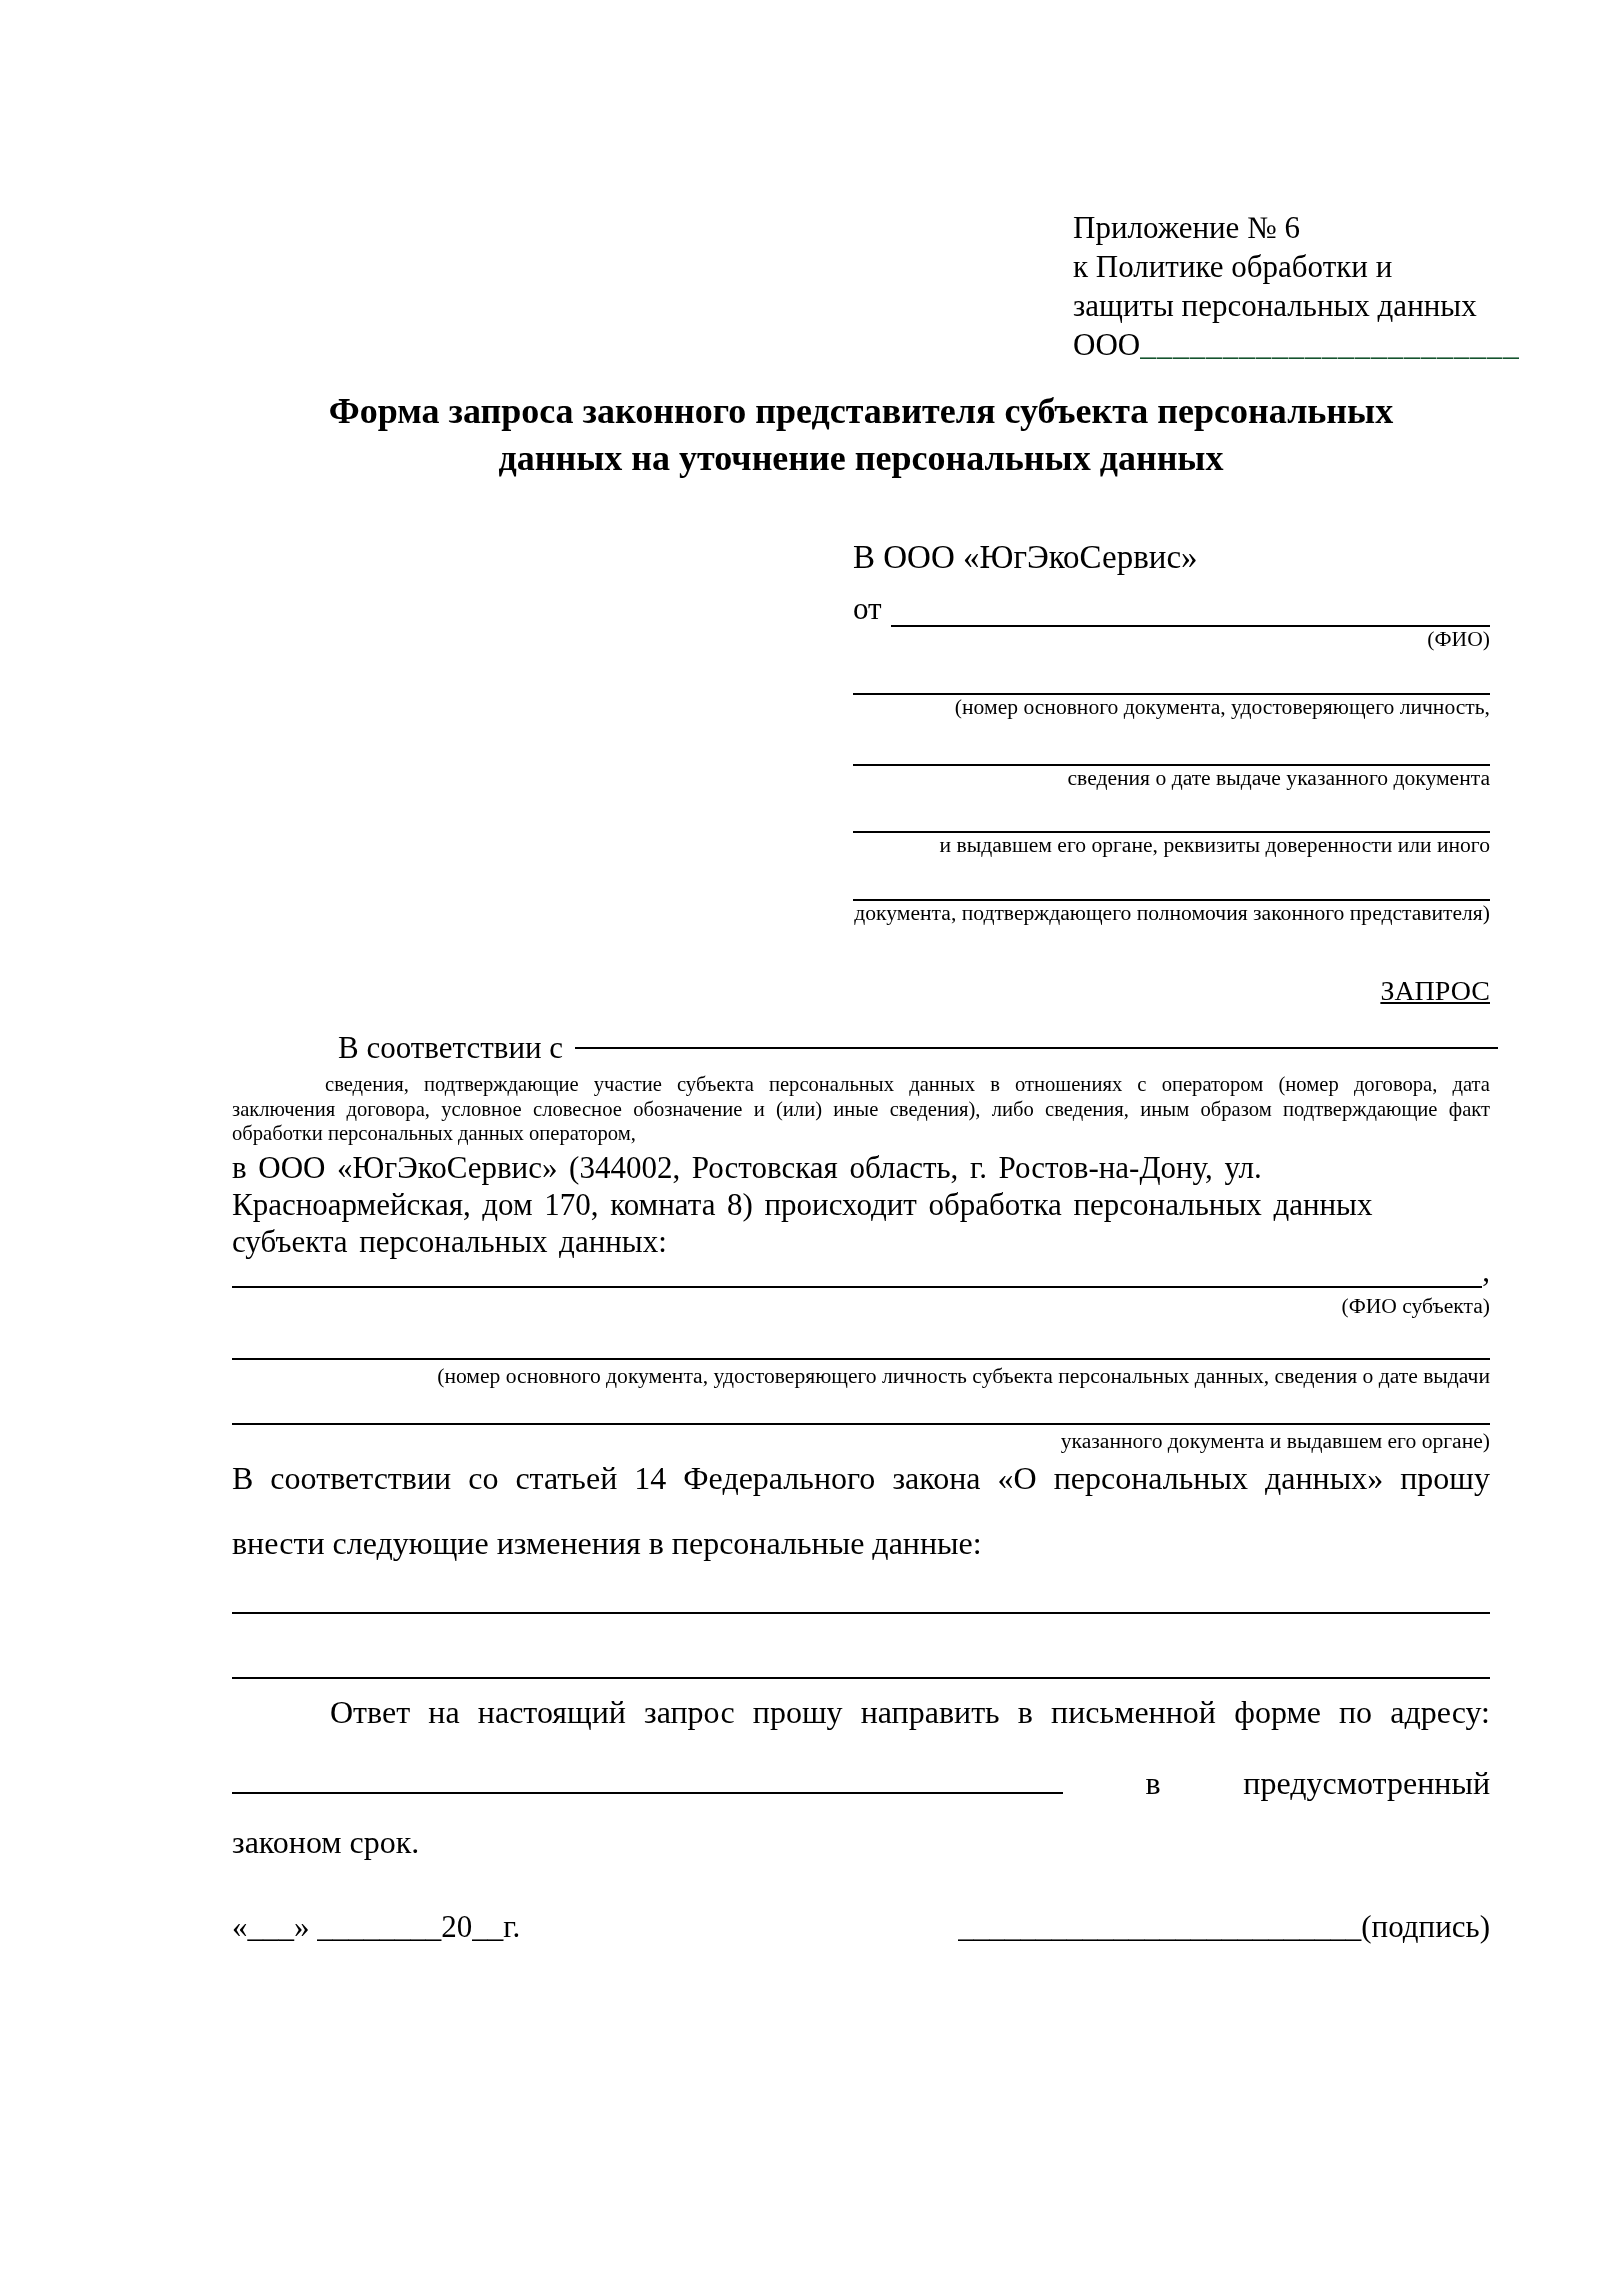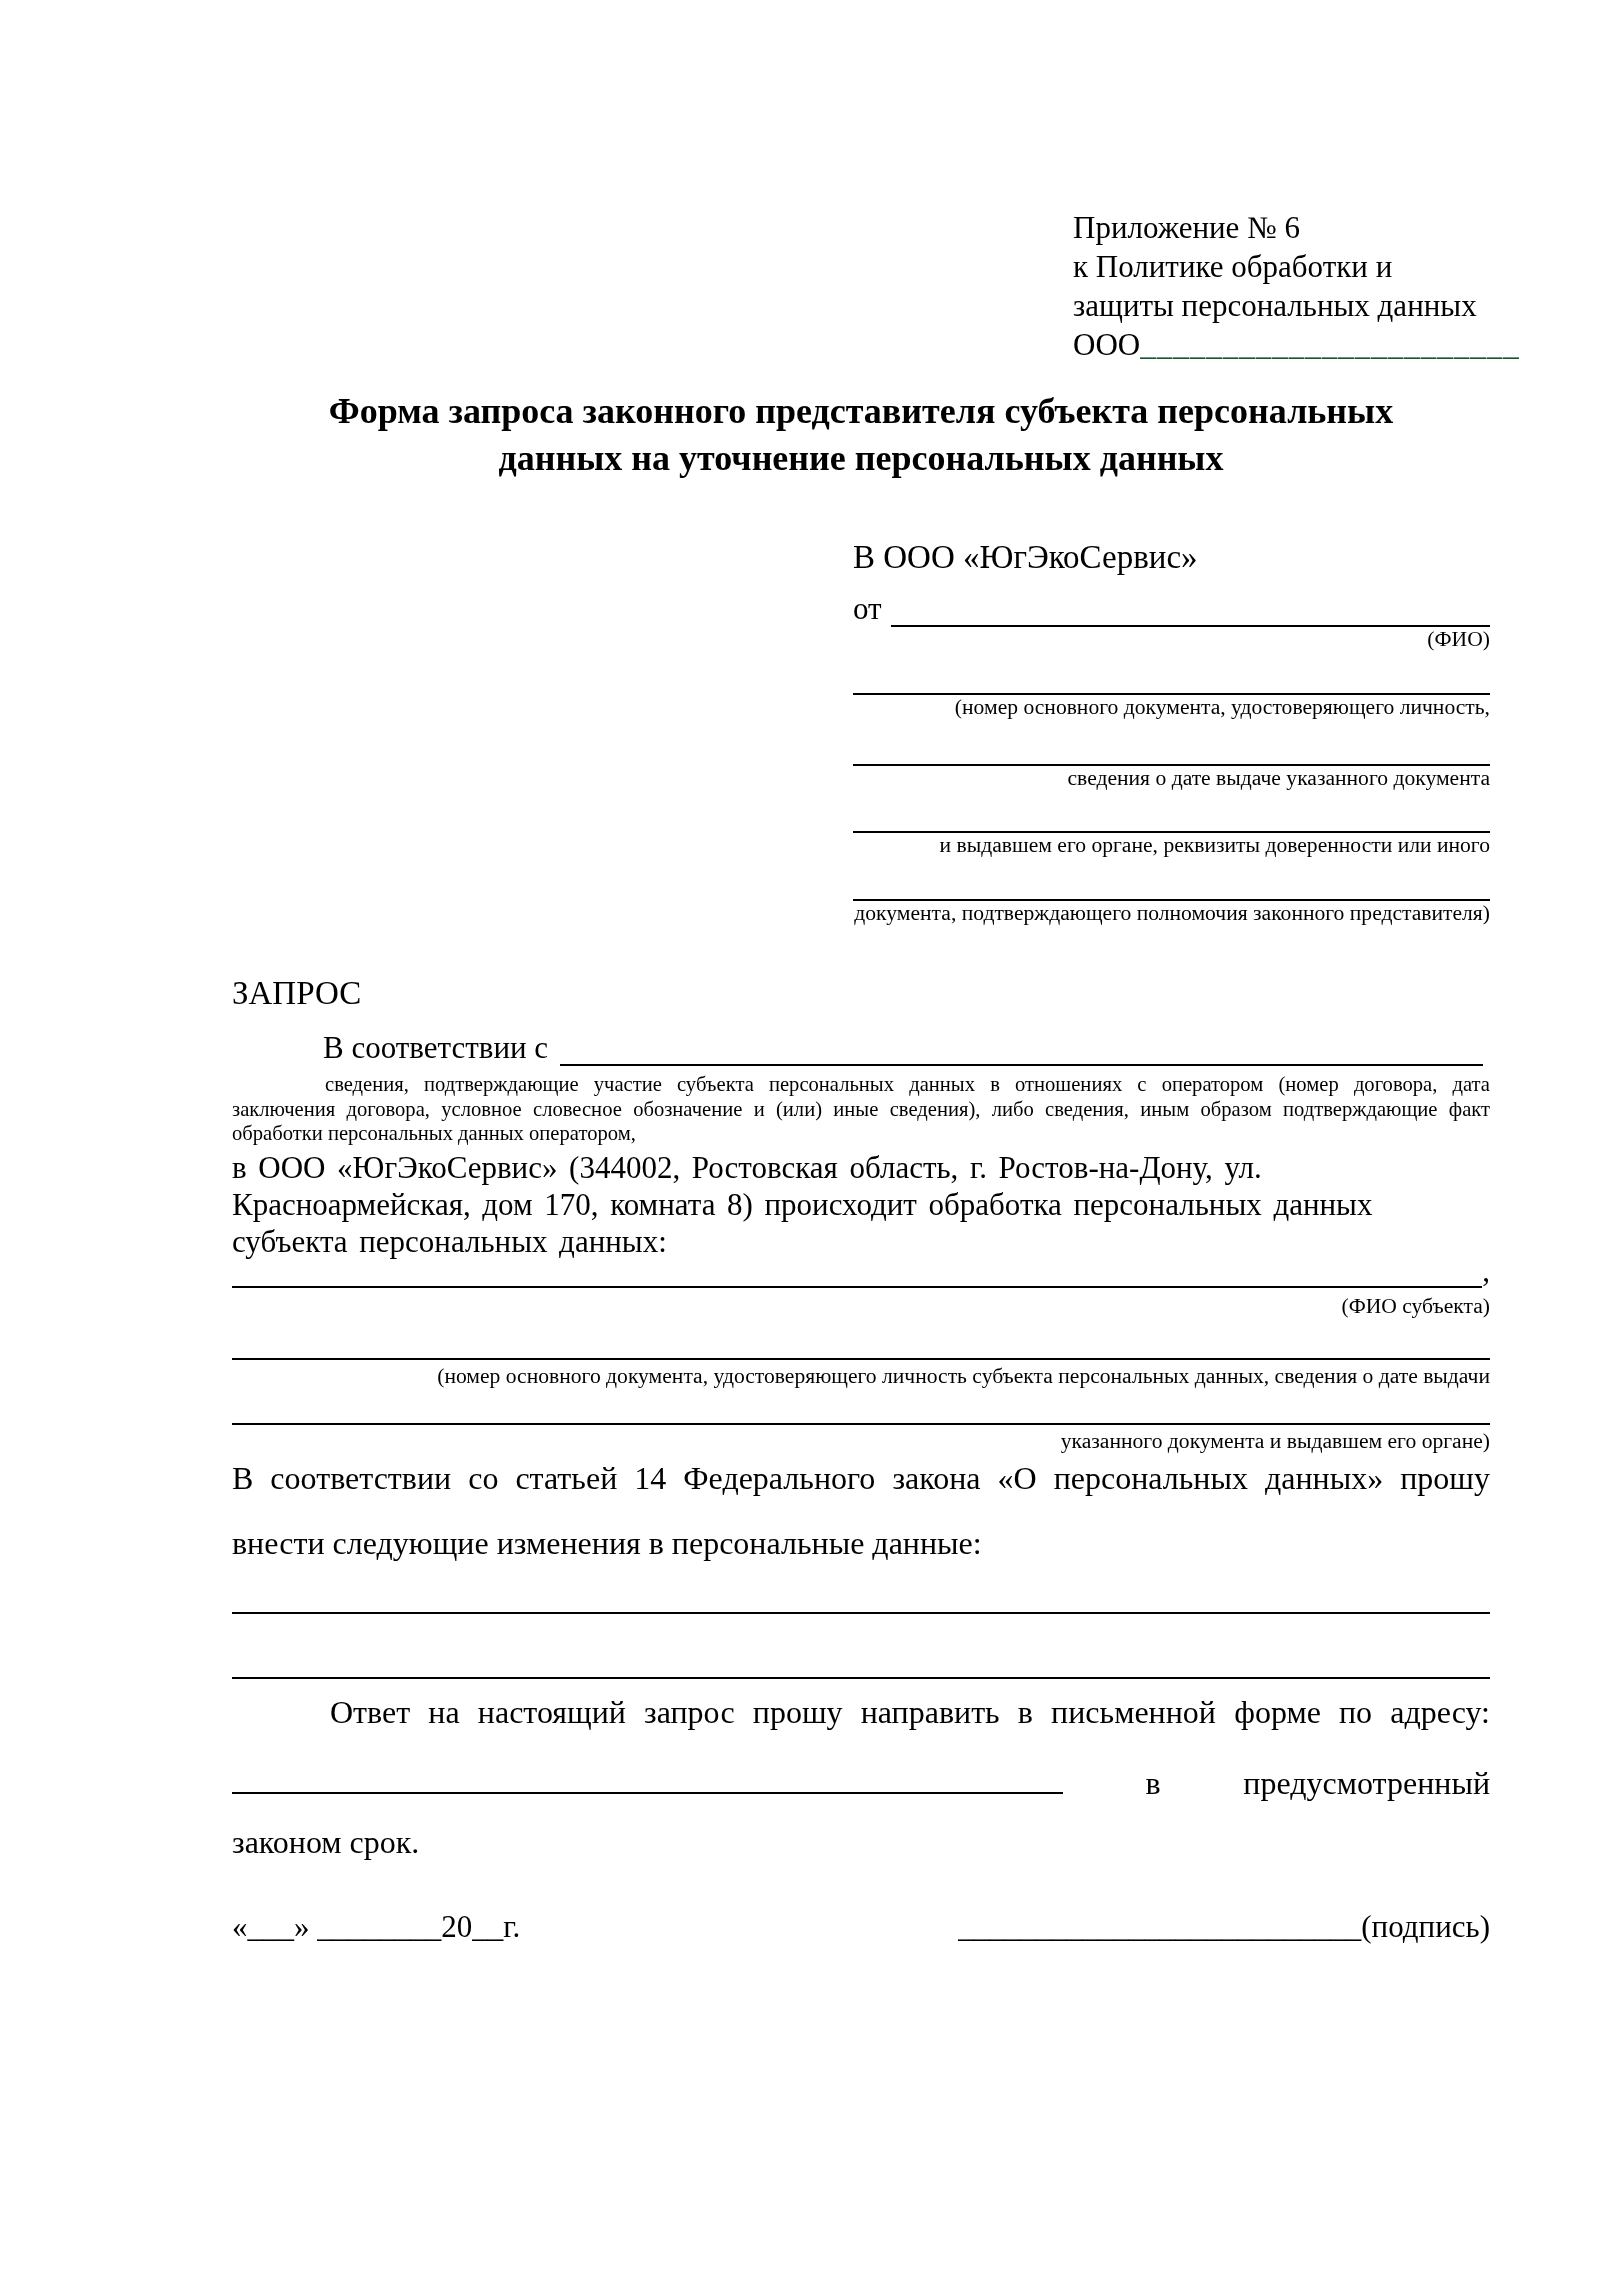--- a/index.html
+++ b/index.html
@@ -28,22 +28,22 @@
   .addressee { left:853px; top:539px; width:637px; }
   .addressee .to-line { font-size:33px; height:45px; }
   .from-row { display:flex; margin-top:5.9px; height:37px; }
   .from-row .label { line-height:37px; margin-right:9.8px; }
   .fill { flex:1; border-bottom:2.9px solid #000; }
   .cap { font-size:21.6px; line-height:25.5px; text-align:right; white-space:nowrap; }
   .blankline { border-bottom:2.9px solid #000; }
   .b1 { height:41px; } .b2 { height:43px; } .b3 { height:40px; } .b4 { height:40px; }
 
   
-  .zapros { left:232px; top:975px; width:1258px; text-align:left; font-size:33px; }
-  .intro-row { left:225px; top:1029px; width:1258px; height:37px; display:flex; padding-left:98px; box-sizing:border-box; }
+  .zapros { left:232px; top:975px; width:1258px; text-align:right; font-size:28px;text-decoration:underline; }
+  .intro-row { left:240px; top:1029px; width:1258px; height:37px; display:flex; padding-left:98px; box-sizing:border-box;align-items:center; }
   .intro-row .label { line-height:37px; margin-right:11.8px; white-space:nowrap; }
   .intro-cap { left:232px; top:1072px; width:1258px; font-size:20.6px; line-height:24.5px; }
   .intro-cap .jline { text-align:justify; text-align-last:justify; }
   .intro-cap .jline.first { padding-left:93px; }
   .intro-cap .lline { text-align:left; }
 
   .operator { left:232px; top:1149px; width:1258px; font-size:31px; line-height:37px; }
   .operator div { white-space:nowrap; word-spacing:3.9px; }
 
   .subject-row { left:232px; top:1257px; width:1258px; height:31px; display:flex; }

